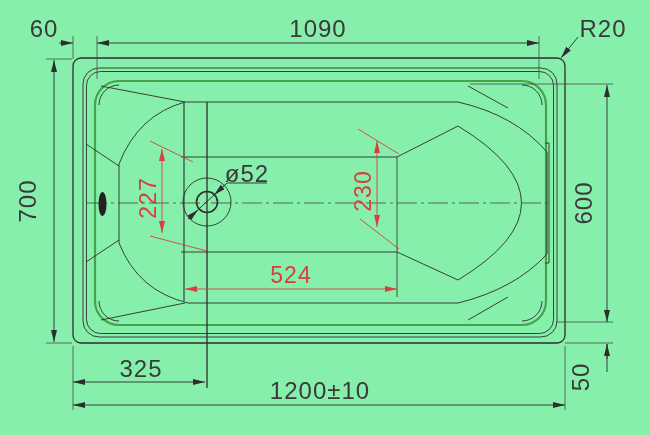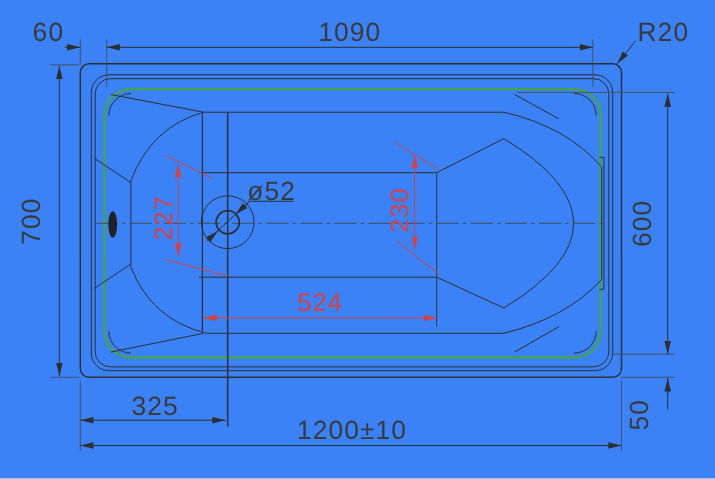--- a/index.html
+++ b/index.html
@@ -1,19 +1,19 @@
 <!DOCTYPE html>
 <html><head>
 <meta charset="utf-8">
 <style>
   html,body{margin:0;padding:0;background:#ffffff;}
   .sheet{
     position:relative;
     width:650px;height:435px;
-    background:#3b82f6;
+    background:#86efac;
     font-family:"Liberation Sans", sans-serif;
     overflow:hidden;
   }
   svg{display:block;}
   text{
     font-family:"Liberation Sans", sans-serif;
     letter-spacing:1px;
   }
   .dim-text{fill:#3a3a3a;font-size:24px;}
   .dim-text-red{fill:#d84040;font-size:23px;}

